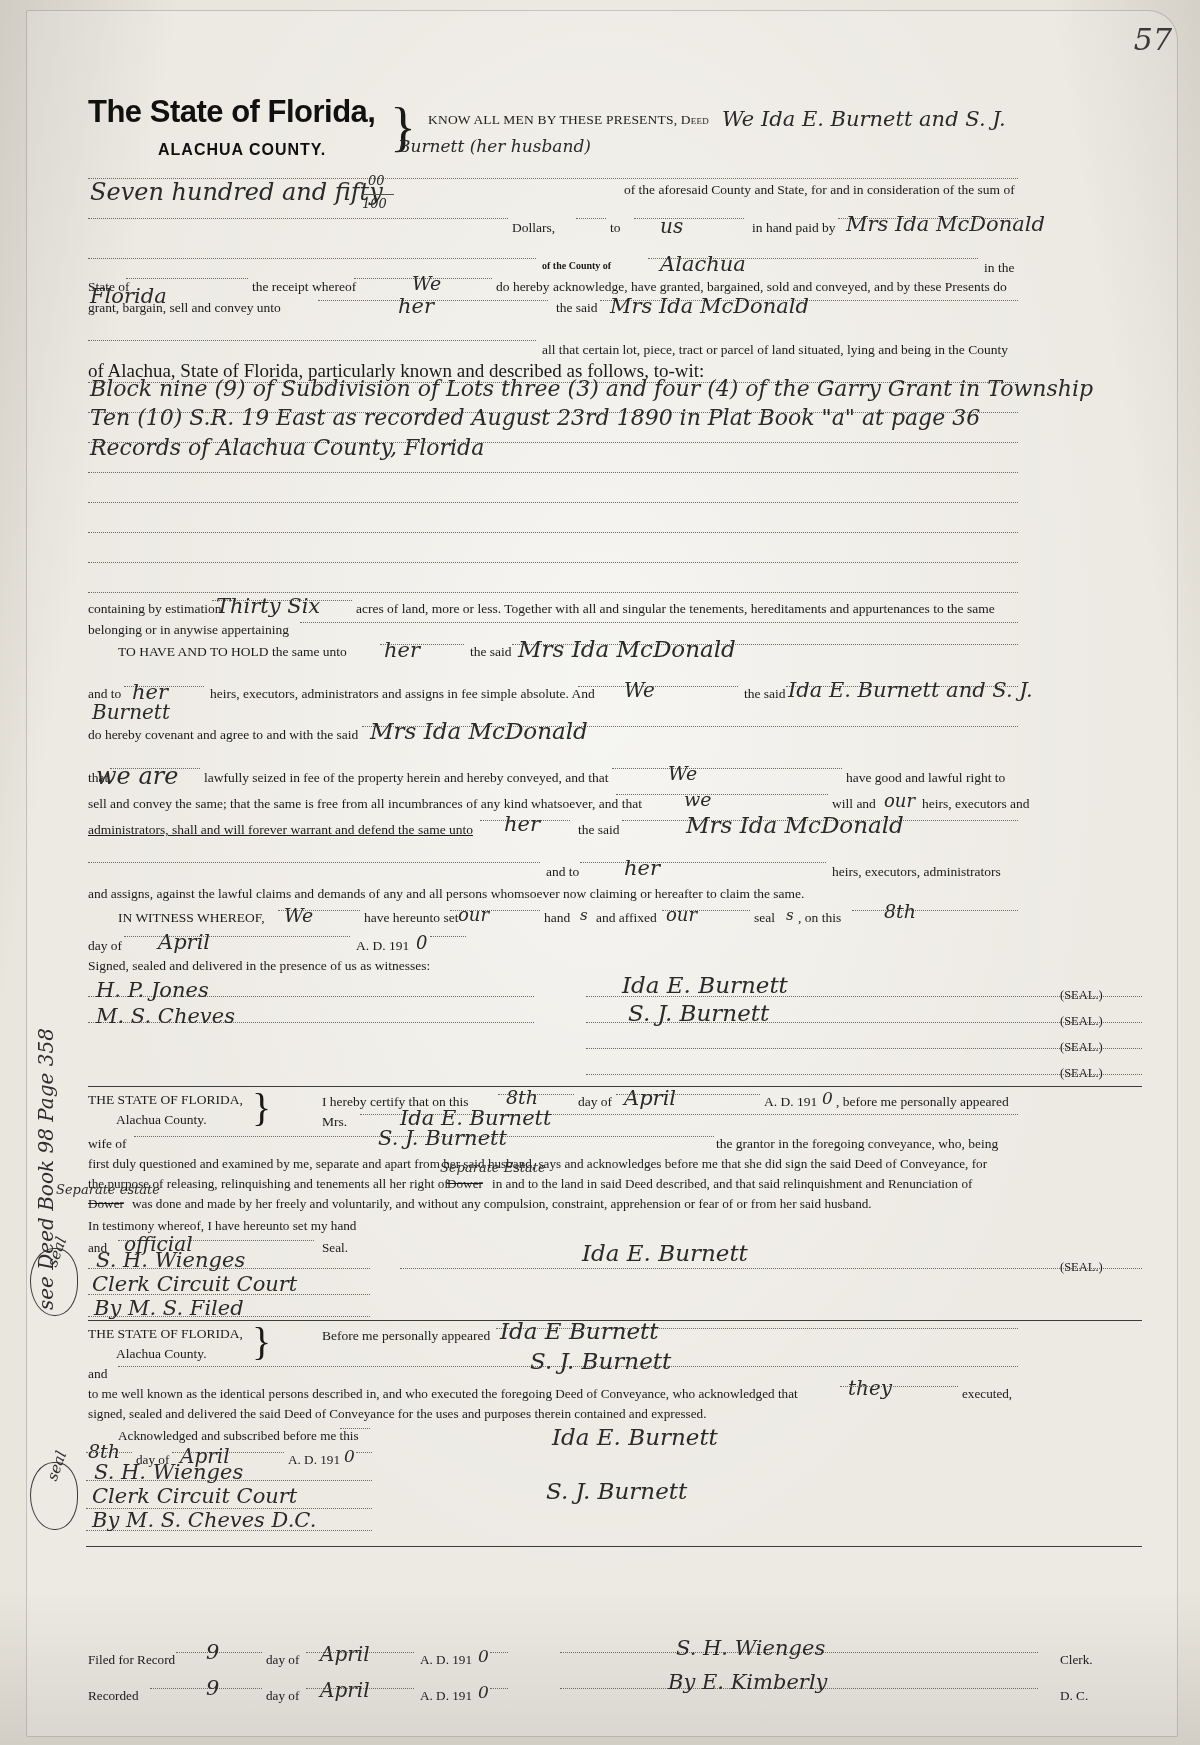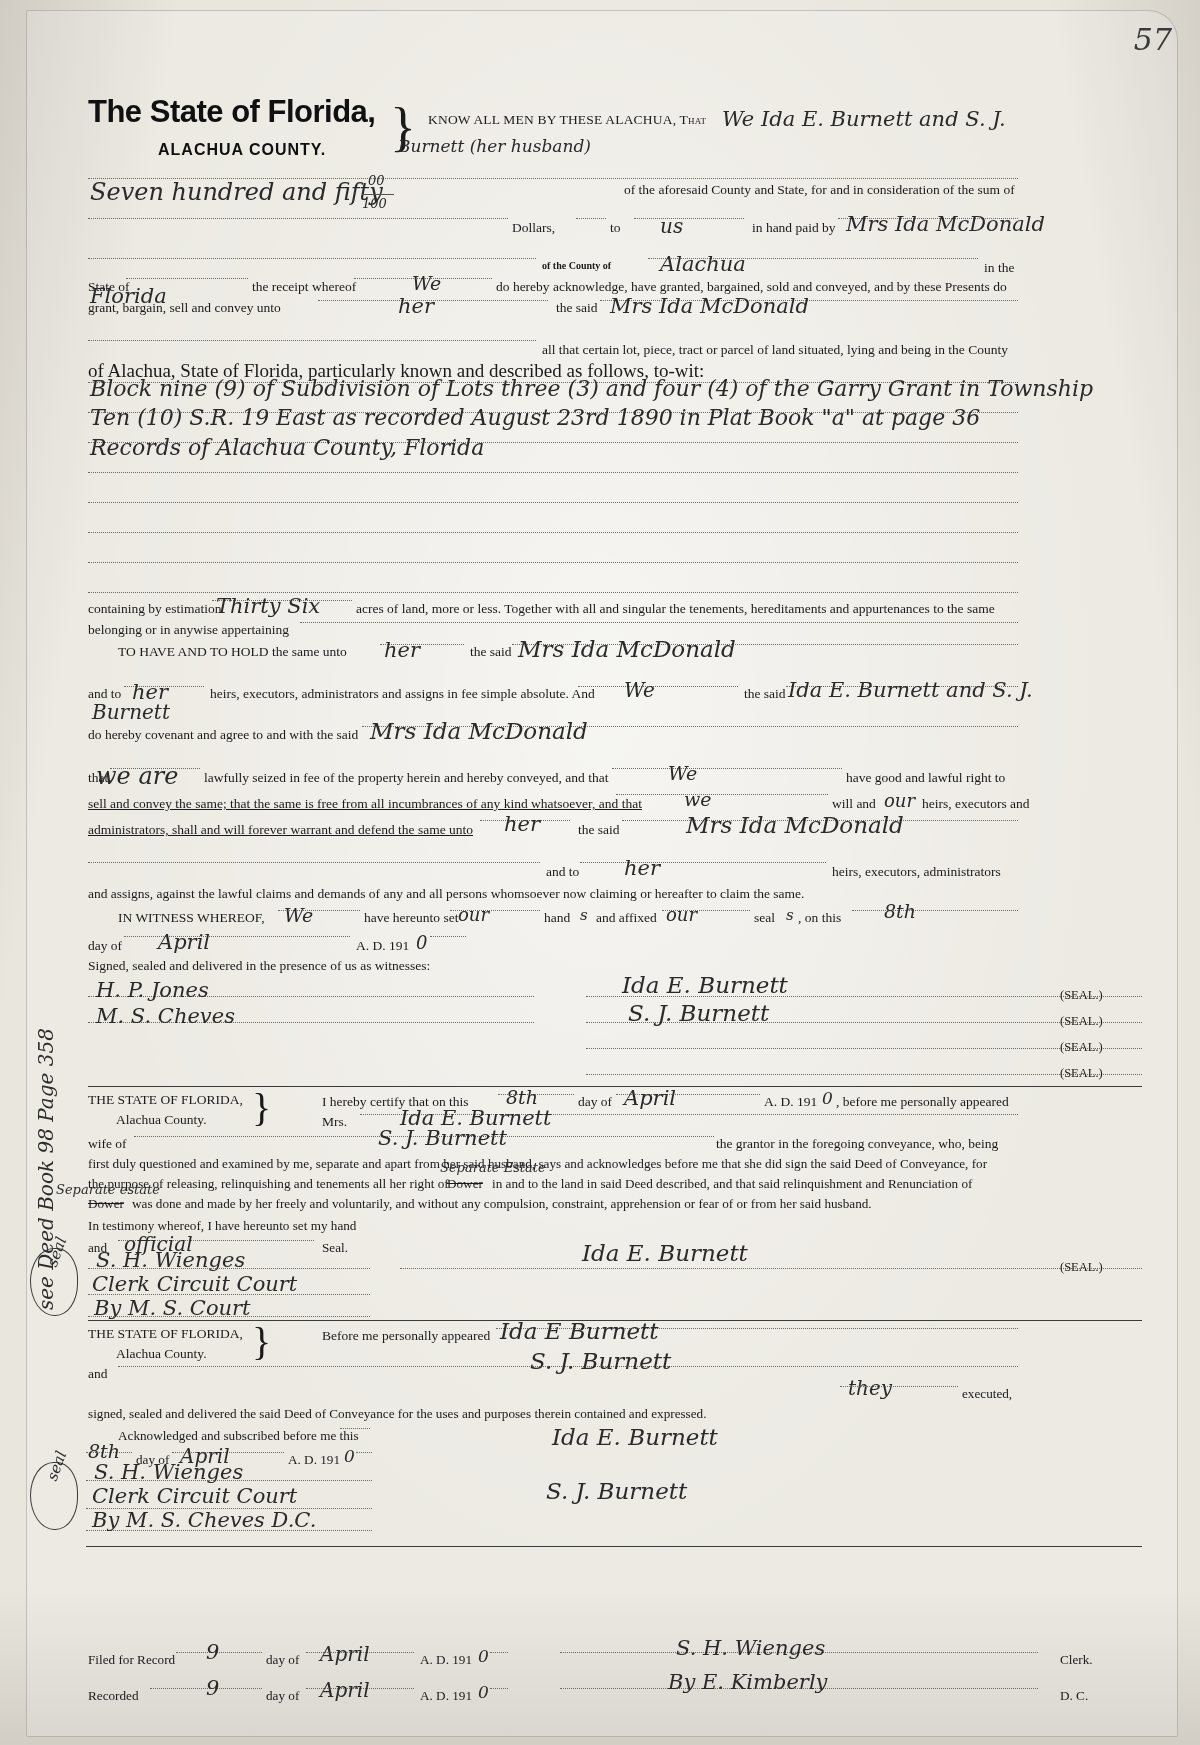--- a/index.html
+++ b/index.html
@@ -156,21 +156,21 @@
 
   <div class="doc">
 
     <div class="pagenum">57</div>
 
     <div class="margin-note" style="left:34px; top:1310px; font-size:20px;">see Deed Book 98 Page 358</div>
 
     <div class="title">The State of Florida,</div>
     <div class="county">ALACHUA COUNTY.</div>
     <div class="brace" style="left:390px; top:100px; font-size:54px;">}</div>
-    <div class="kamen">KNOW ALL MEN BY THESE ALACHUA, That</div>
+    <div class="kamen">KNOW ALL MEN BY THESE PRESENTS, Deed</div>
 
     <div class="hw sig" style="left:722px; top:107px;">We Ida E. Burnett and S. J.</div>
     <div class="hw" style="left:398px; top:136px; font-size:17px;">Burnett (her husband)</div>
 
     <div class="rule" style="left:88px; top:178px; width:930px;"></div>
     <div class="pr" style="left:624px; top:182px; font-size:13.5px;">of the aforesaid County and State, for and in consideration of the sum of</div>
 
     <div class="hw" style="left:90px; top:178px; font-size:24px;">Seven hundred and fifty</div>
     <div class="hw" style="left:368px; top:173px; font-size:13px;">00</div>
     <div class="solid" style="left:362px; top:194px; width:32px;"></div>
@@ -254,21 +254,21 @@
     <div class="hw sig-lg" style="left:370px; top:718px;">Mrs Ida McDonald</div>
 
     <div class="pr" style="left:88px; top:770px; font-size:13.5px;">that</div>
     <div class="rule" style="left:110px; top:768px; width:90px;"></div>
     <div class="hw" style="left:96px; top:762px; font-size:24px;">we are</div>
     <div class="pr" style="left:204px; top:770px; font-size:13.5px;">lawfully seized in fee of the property herein and hereby conveyed, and that</div>
     <div class="rule" style="left:612px; top:768px; width:230px;"></div>
     <div class="hw" style="left:668px; top:762px; font-size:19px;">We</div>
     <div class="pr" style="left:846px; top:770px; font-size:13.5px;">have good and lawful right to</div>
 
-    <div class="pr" style="left:88px; top:796px; font-size:13.5px;text-decoration:underline;">sell and convey the same; that the same is free from all incumbrances of any kind whatsoever, and that</div>
+    <div class="pr" style="left:88px; top:796px; font-size:13.5px;">sell and convey the same; that the same is free from all incumbrances of any kind whatsoever, and that</div>
     <div class="rule" style="left:616px; top:794px; width:212px;"></div>
     <div class="hw" style="left:684px; top:788px; font-size:19px;">we</div>
     <div class="pr" style="left:832px; top:796px; font-size:13.5px;">will and</div>
     <div class="hw" style="left:884px; top:790px; font-size:18px;">our</div>
     <div class="pr" style="left:922px; top:796px; font-size:13.5px;">heirs, executors and</div>
 
     <div class="pr" style="left:88px; top:822px; font-size:13.5px;text-decoration:underline;">administrators, shall and will forever warrant and defend the same unto</div>
     <div class="rule" style="left:480px; top:820px; width:90px;"></div>
     <div class="hw" style="left:504px; top:812px; font-size:21px;">her</div>
     <div class="pr" style="left:578px; top:822px; font-size:13.5px;">the said</div>
@@ -364,21 +364,21 @@
     <div class="pr" style="left:88px; top:1240px; font-size:13.2px;">and</div>
     <div class="rule" style="left:118px; top:1240px; width:196px;"></div>
     <div class="hw" style="left:124px; top:1232px; font-size:20px;">official</div>
     <div class="pr" style="left:322px; top:1240px; font-size:13.2px;text-align:right;">Seal.</div>
 
     <div class="rule" style="left:88px; top:1268px; width:282px;"></div>
     <div class="rule" style="left:88px; top:1294px; width:282px;"></div>
     <div class="rule" style="left:88px; top:1316px; width:282px;"></div>
     <div class="hw" style="left:96px; top:1248px; font-size:21px;">S. H. Wienges</div>
     <div class="hw" style="left:92px; top:1272px; font-size:21px;">Clerk Circuit Court</div>
-    <div class="hw" style="left:94px; top:1296px; font-size:21px;">By M. S. Court</div>
+    <div class="hw" style="left:94px; top:1296px; font-size:21px;">By M. S. Filed</div>
 
     <div class="rule" style="left:400px; top:1268px; width:742px;"></div>
     <div class="hw sig-lg" style="left:582px; top:1240px;">Ida E. Burnett</div>
     <div class="pr" style="left:1060px; top:1260px; font-size:12.5px;">(SEAL.)</div>
 
     <div class="seal-mark" style="left:30px; top:1248px;">
       <span>seal</span>
     </div>
 
     <div class="solid" style="left:88px; top:1320px; width:1054px; border-bottom:1.5px solid #3b3b3b;"></div>
@@ -388,20 +388,21 @@
     <div class="brace" style="left:252px; top:1322px; font-size:40px;">}</div>
 
     <div class="pr" style="left:322px; top:1328px; font-size:13.5px;">Before me personally appeared</div>
     <div class="rule" style="left:496px; top:1328px; width:522px;"></div>
     <div class="hw sig-lg" style="left:500px; top:1318px;">Ida E Burnett</div>
 
     <div class="pr" style="left:88px; top:1366px; font-size:13.5px;">and</div>
     <div class="rule" style="left:118px; top:1366px; width:900px;"></div>
     <div class="hw sig-lg" style="left:530px; top:1348px;">S. J. Burnett</div>
 
+    <div class="pr" style="left:88px; top:1386px; font-size:13.2px;">to me well known as the identical persons  described in, and who executed the foregoing Deed of Conveyance, who acknowledged that</div>
     <div class="hw" style="left:848px; top:1376px; font-size:20px;">they</div>
     <div class="rule" style="left:840px; top:1386px; width:118px;"></div>
     <div class="pr" style="left:962px; top:1386px; font-size:13.2px;">executed,</div>
 
     <div class="pr" style="left:88px; top:1406px; font-size:13.2px;">signed, sealed and delivered the said Deed of Conveyance for the uses and purposes therein contained and expressed.</div>
 
     <div class="pr" style="left:118px; top:1428px; font-size:13.2px;">Acknowledged and subscribed before me this</div>
     <div class="rule" style="left:340px; top:1428px; width:30px;"></div>
 
     <div class="hw" style="left:88px; top:1440px; font-size:19px;">8th</div>

